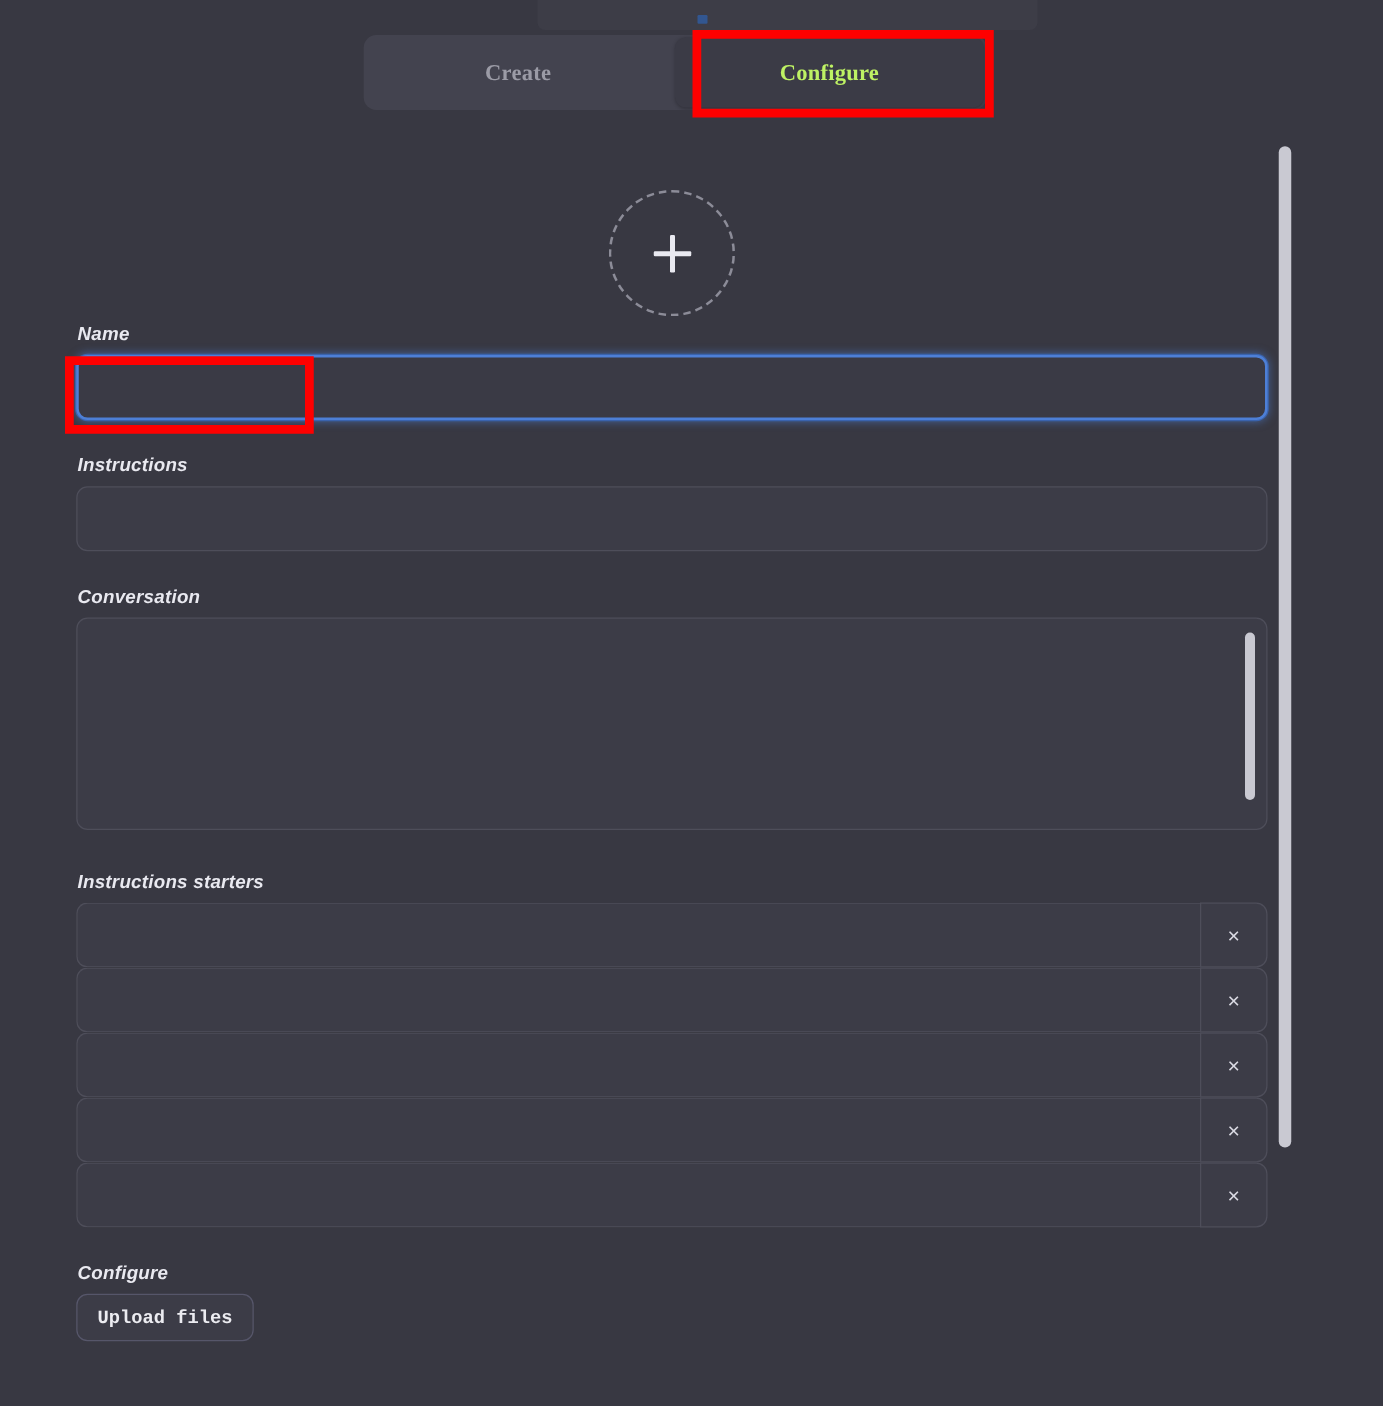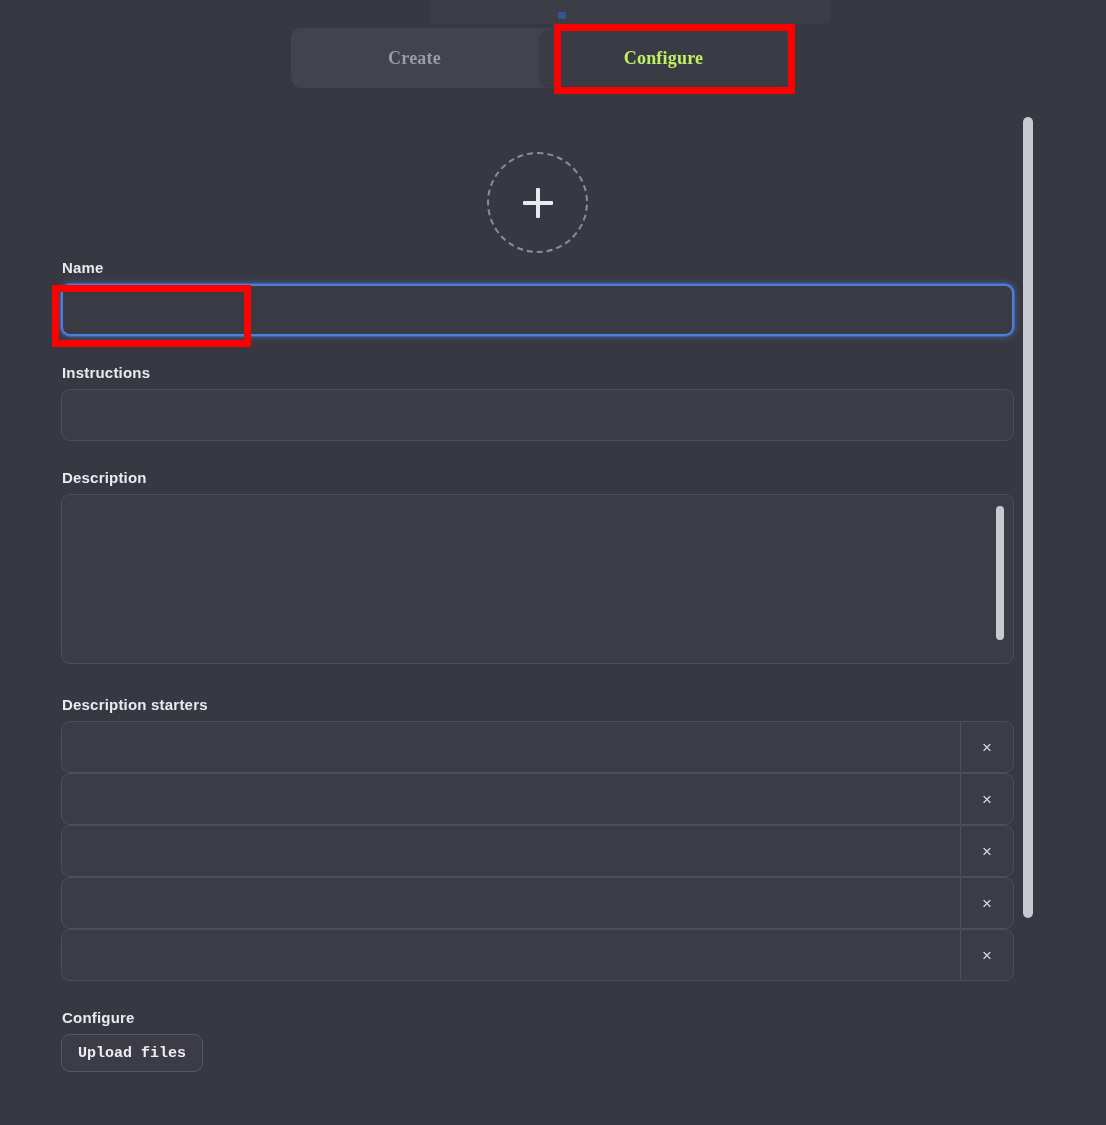--- a/index.html
+++ b/index.html
@@ -133,20 +133,21 @@
     left: 61px;
     top: 155px;
     width: 953px;
   }
   .field-label {
     font-size: 15px;
     font-weight: 700;
     color: #e9e9f0;
     letter-spacing: .2px;
     margin: 0 0 8px 1px;
+    font-style: italic;
   }
   .section-gap { height: 28px; }
 
   .txt-input {
     width: 100%;
     height: 52px;
     background: #3c3c47;
     border: 1px solid #4e4e5a;
     border-radius: 9px;
     color: #ececf1;
@@ -290,30 +291,30 @@
 
     <div class="section-gap"></div>
 
     
     <div class="field-label">Instructions</div>
     <input class="txt-input" type="text" placeholder="" style="">
 
     <div class="section-gap"></div>
 
     
-    <div class="field-label">Description</div>
+    <div class="field-label">Conversation</div>
     <div class="ta-wrap">
       <textarea class="txt-area" placeholder="" style=""></textarea>
       <div class="ta-scrollbar"></div>
     </div>
 
     <div class="section-gap"></div>
 
     
-    <div class="field-label">Description starters</div>
+    <div class="field-label">Instructions starters</div>
 
     <div class="cs-row">
       <input class="cs-input" type="text" placeholder="" style="">
       <button class="cs-remove">×</button>
     </div>
     <div class="cs-row">
       <input class="cs-input" type="text" placeholder="" style="">
       <button class="cs-remove">×</button>
     </div>
     <div class="cs-row">

